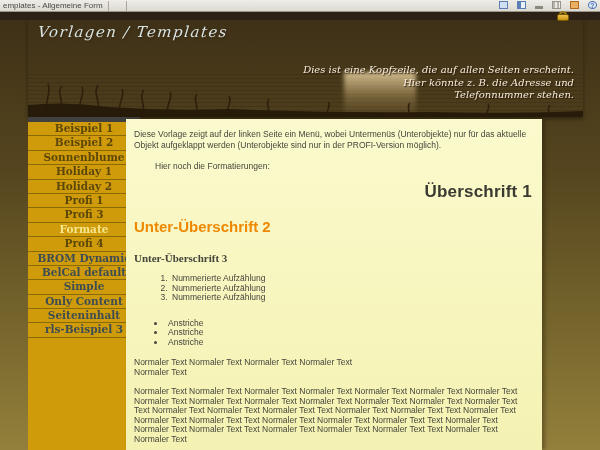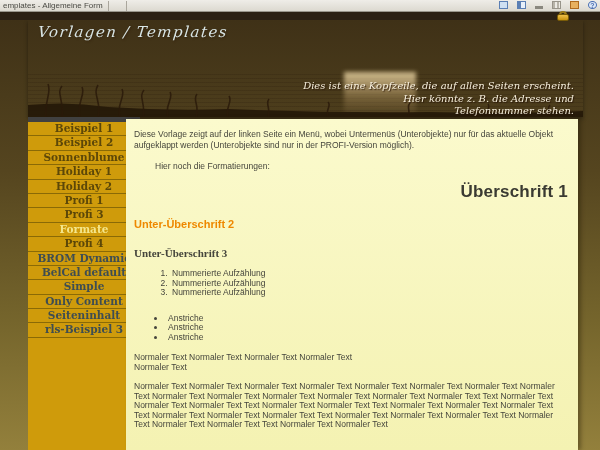--- a/index.html
+++ b/index.html
@@ -48,43 +48,43 @@
   }
   .hi-sea-streaks { position:absolute; left:0; right:0; top:56%; bottom:0;
     background:repeating-linear-gradient(180deg, rgba(30,15,5,.16) 0 1px, rgba(255,255,255,0) 1px 4px); }
   .hi-reflection { position:absolute; left:57%; top:54%; width:13%; height:46%;
     background:linear-gradient(180deg, rgba(255,232,180,.75), rgba(255,215,150,.25) 55%, rgba(255,215,150,0));
     filter:blur(2px); }
   .hi-grass { position:absolute; left:0; bottom:0; width:100%; height:34px; }
   .header-title { position:absolute; left:10px; top:3px;
     font:italic 15px "DejaVu Serif", serif; letter-spacing:1.5px;
     color:#d9e6e6; text-shadow:1px 1px 2px rgba(50,30,10,.8); transform:skewX(-6deg); }
-  .header-tagline { position:absolute; right:9px; top:60px; text-align:right;
+  .header-tagline { position:absolute; right:9px; top:44px; text-align:right;
     font:italic 10px "DejaVu Serif", serif; line-height:12.5px;
     color:#f6efdd; text-shadow:1px 1px 1px rgba(40,20,5,.85); }
 
   
   .sidebar { position:absolute; left:28px; top:117px; width:112px; height:333px;
     background:#cf9b0b; border-top:5px solid #404040; }
   .menu-item { height:14.4px; line-height:14.4px; text-align:center;
     font:bold 10.5px "DejaVu Serif", serif; color:#5c4708;
     border-bottom:1px solid #8a6a06; cursor:pointer; overflow:hidden; }
   .menu-item.active { color:#f4e68c; }
   .menu-item.muted { color:#3e4d52; }
 
   
-  .content { position:absolute; left:126px; top:119px; width:452px; height:331px;
+  .content { position:absolute; left:126px; top:119px; width:416px; height:331px;
     background:linear-gradient(180deg,#fbfacd,#f4f2b2);
     padding:10px 10px 0 8px; color:#45453c; font-size:8.5px;
     box-shadow:3px 0 4px rgba(30,20,0,.35); }
   .content p { margin:0; }
   .intro { line-height:11px; margin-bottom:10px !important; }
   .formats-line { line-height:11px;padding-left:21px; }
   .content h1 { font-size:17px; margin:10px 0 0; color:#3a3a32; letter-spacing:.2px;text-align:right; }
-  .content h2 { font-size:11px; margin:16px 0 0; color:#ee8800; }
+  .content h2 { font-size:15px; margin:16px 0 0; color:#ee8800; }
   .content h3 { font-size:11px; margin:17px 0 0; color:#45453c;font-family:Liberation Serif, serif; }
   .content ol { margin:10px 0 0; padding-left:36px; line-height:9.5px; }
   .content ul { margin:16px 0 0; padding-left:32px; line-height:9.5px; }
   .content li { padding-left:2px; }
   .para1 { margin-top:10px !important; line-height:10px; }
   .para2 { margin-top:10px !important; line-height:9.5px; }
 </style>
 </head>
 <body>
 

